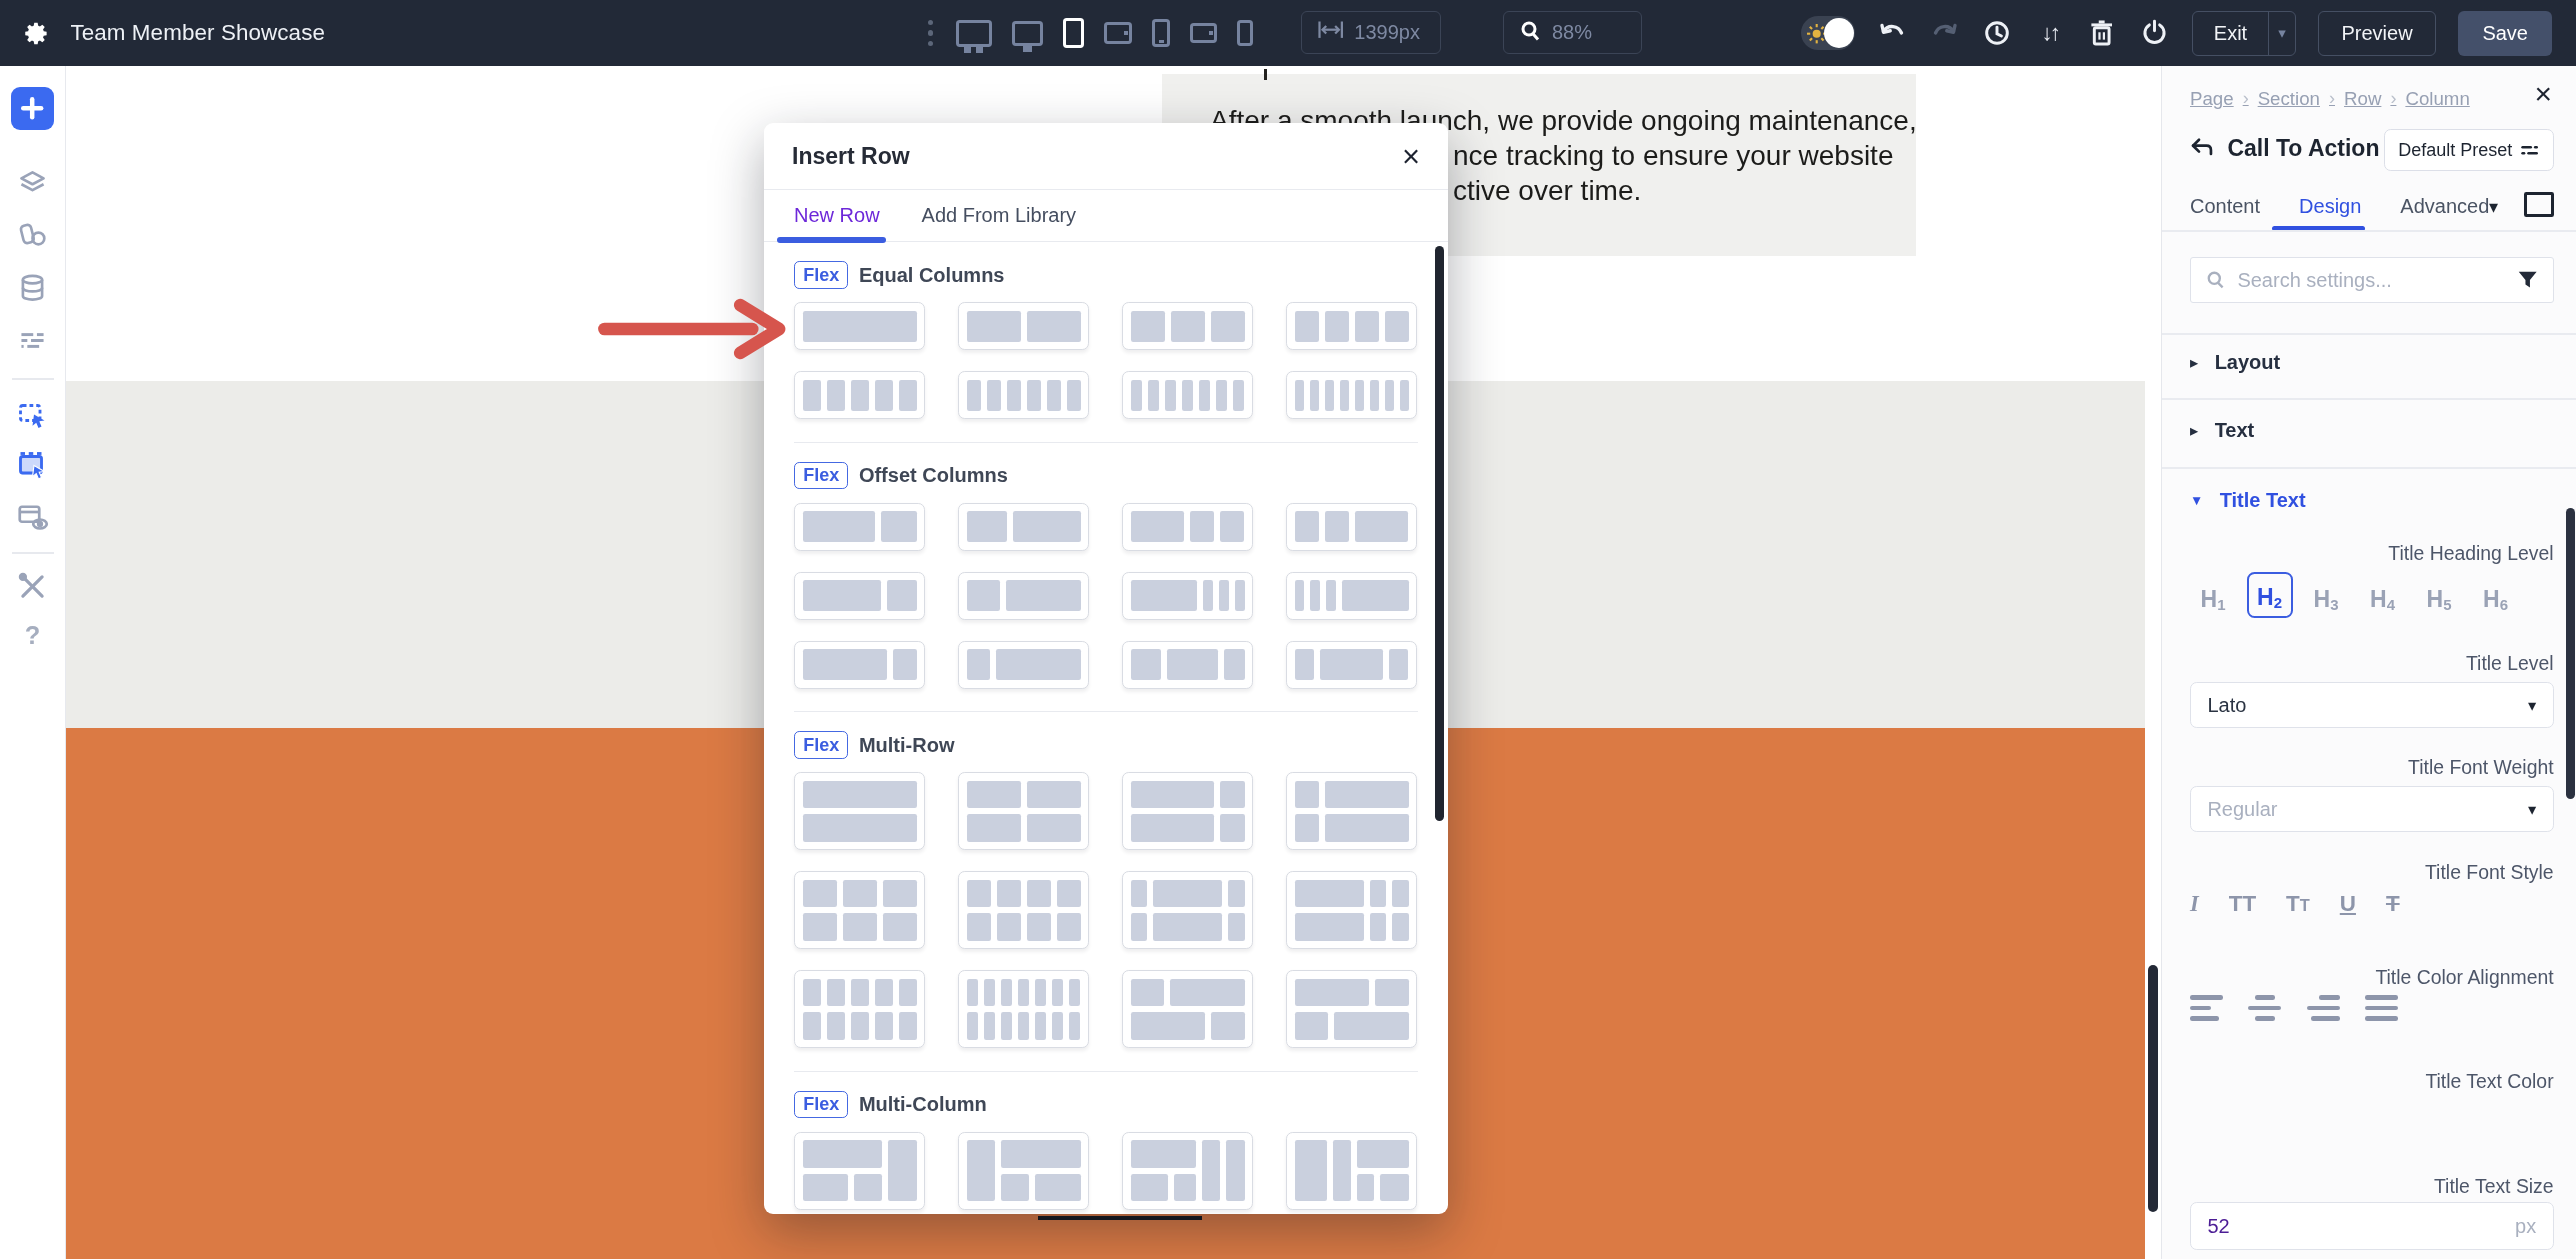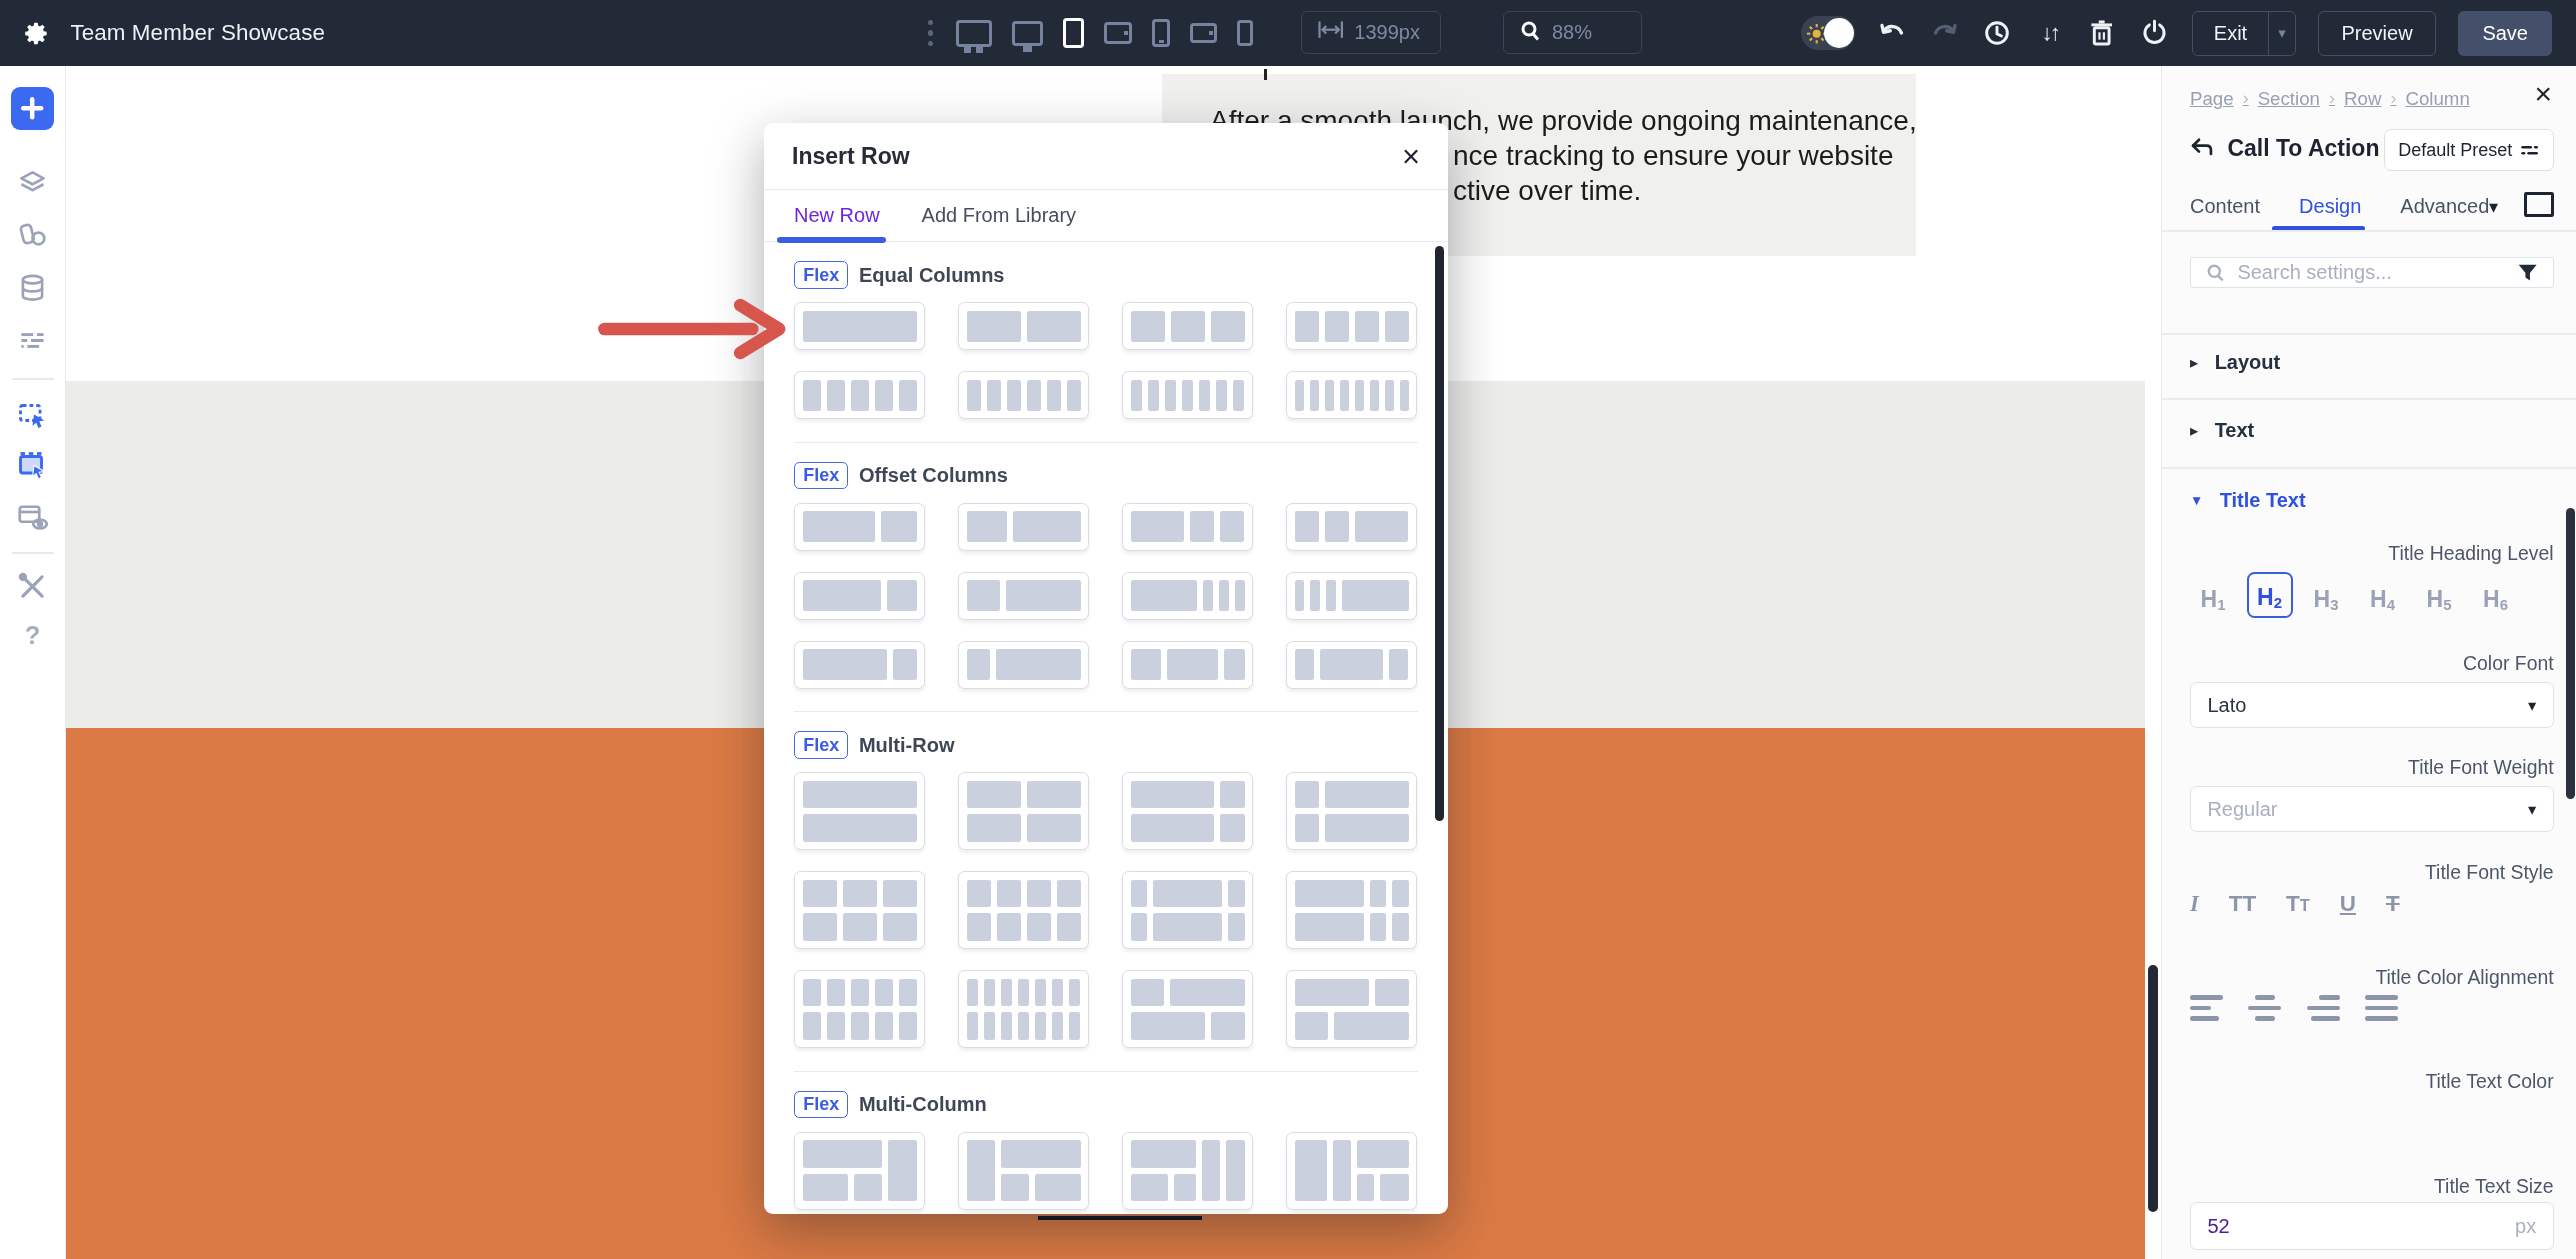--- a/index.html
+++ b/index.html
@@ -94,21 +94,21 @@
   .elem-row { display:flex; align-items:center; gap:13.4px; }
   .elem-label { font-size:23px; font-weight:700; color:#1d2430; }
   .preset-btn { position:absolute; right:22.4px; top:63px; height:42px; border:1.5px solid #dcdfe8; border-radius:6.7px; background:#fff; display:flex; align-items:center; gap:9px; padding:0 13.4px; font-size:18px; color:#1d2430; }
   .p-tabs { display:flex; gap:39px; }
   .p-tab { font-size:20px; color:#4a5363; }
   .p-tab.active { color:#3050E0; }
   .p-tabs-caret { position:absolute; right:78px; top:130px; color:#1d2430; font-size:18px; }
   .p-box-icon { position:absolute; right:22.4px; top:126px; width:30px; height:25.4px; border:3.7px solid #1d2430; border-radius:2.2px; background:#fbfbfc; }
   .design-underline { position:absolute; left:110px; top:160px; width:93px; height:5.2px; background:#3050E0; border-radius:3px; }
   .p-div { position:absolute; left:0; right:0; height:1.5px; background:#e9ebf0; }
-  .search-wrap { height:31px; border:1.5px solid #dfe2ea; border-radius:3px; background:#fff; display:flex; align-items:center; gap:12px; padding:4px 15px; }
+  .search-wrap { height:46px; border:1.5px solid #dfe2ea; border-radius:3px; background:#fff; display:flex; align-items:center; gap:12px; padding:4px 15px; }
   .search-ph { color:#a9b0bf; font-size:20px; flex:1; }
   .p-row { display:flex; align-items:center; gap:16.4px; }
   .p-row-caret { color:#262f40; font-size:16.4px; }
   .p-row-label { font-size:20px; font-weight:600; color:#262f40; }
   .p-row-label.blue, .p-row-caret.blue { color:#3050E0; }
   .f-label { font-size:19.4px; color:#4d5669;text-align:right; }
   .h-row { display:flex; align-items:center; gap:10.5px; }
   .hbtn { width:46px; height:46px; display:flex; align-items:flex-end; justify-content:center; padding-bottom:7.5px; color:#9aa2b5; font-weight:700; }
   .hbtn .hl { font-size:23px; line-height:1; }
   .hbtn .hs { font-size:15px; line-height:1; margin-bottom:-1.5px; }
@@ -851,21 +851,21 @@
       <span class="hbtn">
           <span class="hl">H</span>
           <span class="hs">5</span>
         </span>
       <span class="hbtn">
           <span class="hl">H</span>
           <span class="hs">6</span>
         </span>
     </div>
 
-    <div class="p-abs f-label" style="top:586px">Color Font</div>
+    <div class="p-abs f-label" style="top:586px">Title Level</div>
     <div class="p-abs p-select" style="top:616px">
       <span>Lato</span>
       <span class="caret">▾</span>
     </div>
 
     <div class="p-abs f-label" style="top:690px">Title Font Weight</div>
     <div class="p-abs p-select" style="top:720px">
       <span class="ph">Regular</span>
       <span class="caret">▾</span>
     </div>

